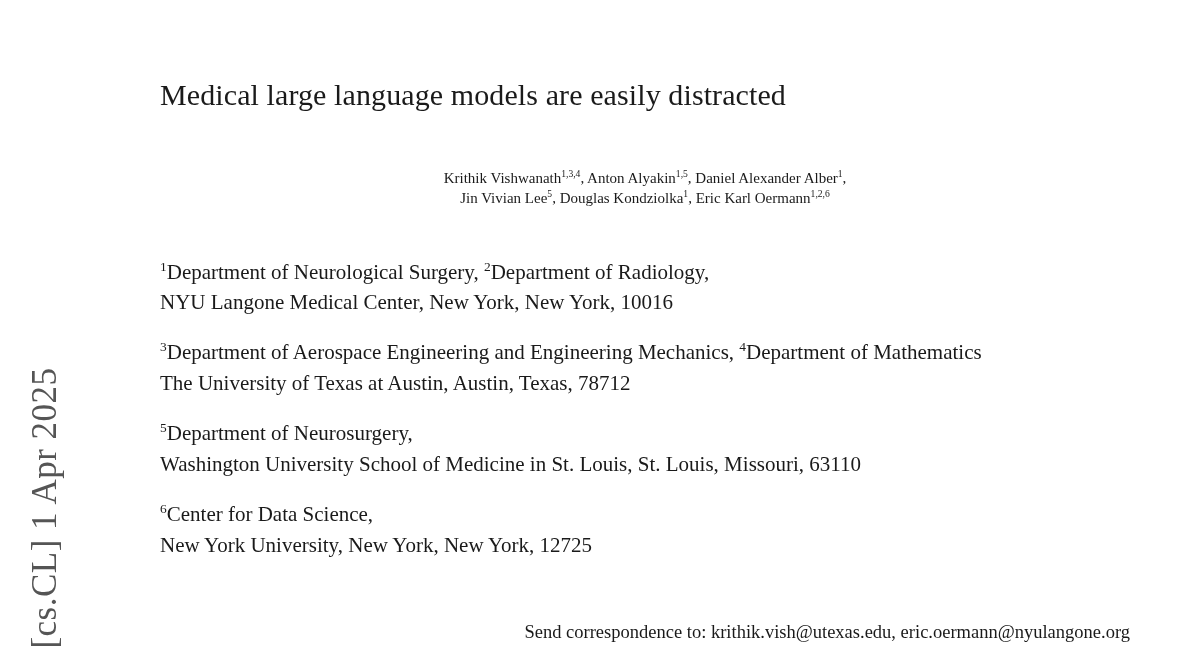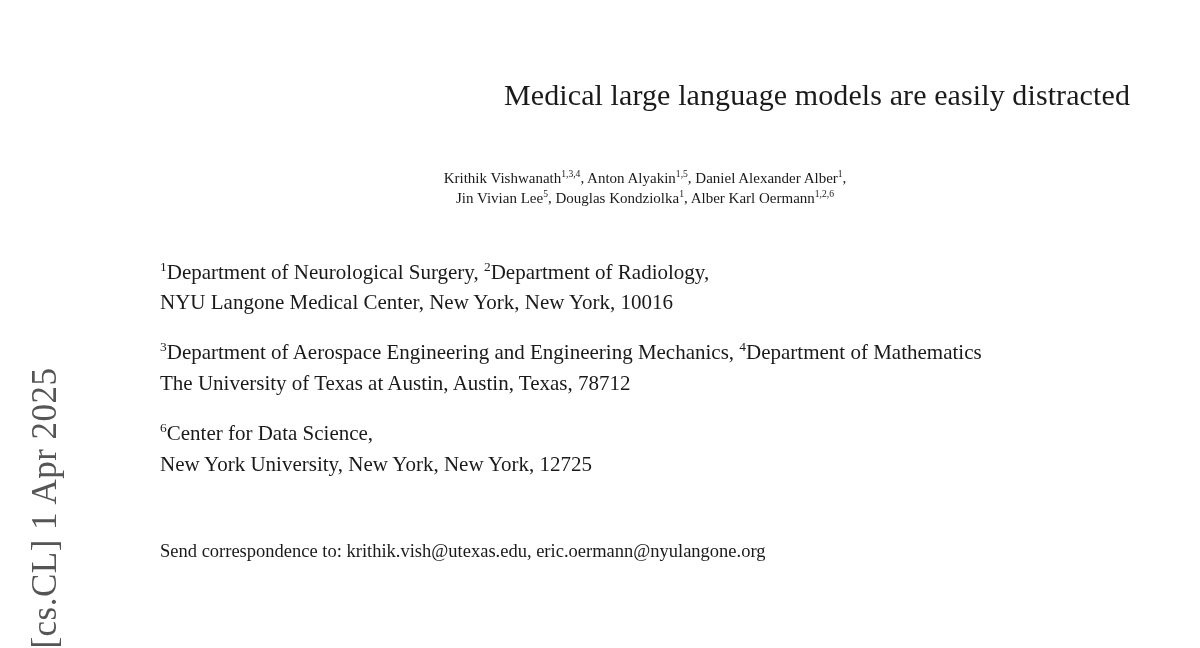--- a/index.html
+++ b/index.html
@@ -43,21 +43,21 @@
     position: absolute;
     left: 90px;
     top: 0;
     width: 1110px;
     height: 648px;
     box-sizing: border-box;
     padding: 0 70px;
   }
 
   .title {
-    text-align: right;
+    text-align: left;
     font-size: 30px;
     font-weight: normal;
     margin: 0;
     padding-top: 78px;
     letter-spacing: 0.1px;
     color: #1a1a1a;
   }
 
   .authors {
     text-align: center;
@@ -88,51 +88,55 @@
   }
   .affil-block:last-child {
     margin-bottom: 0;
   }
   .affil-line {
     display: block;
   }
 
   .correspondence {
     margin-top: 62px;
-    text-align: left;
+    text-align: right;
     font-size: 18.5px;
     color: #1a1a1a;
   }
 </style>
 </head>
 <body>
 
 <div class="arxiv-stamp">
   <span class="stamp-text">[cs.CL]  1 Apr 2025</span>
 </div>
 
 <div class="paper">
 
   <h1 class="title">Medical large language models are easily distracted</h1>
 
   <div class="authors">
     <span class="line" id="author-line-1"><span>Krithik Vishwanath</span><sup>1,3,4</sup>, <span>Anton Alyakin</span><sup>1,5</sup>, <span>Daniel Alexander Alber</span><sup>1</sup>,</span>
-    <span class="line" id="author-line-2"><span>Jin Vivian Lee</span><sup>5</sup>, <span>Douglas Kondziolka</span><sup>1</sup>, <span>Alber Karl Oermann</span><sup>1,2,6</sup></span>
+    <span class="line" id="author-line-2"><span>Jin Vivian Lee</span><sup>5</sup>, <span>Douglas Kondziolka</span><sup>1</sup>, <span>Eric Karl Oermann</span><sup>1,2,6</sup></span>
   </div>
 
   <div class="affiliations" id="affiliation-list">
       <div class="affil-block">
         <span class="affil-line"><sup>1</sup>Department of Neurological Surgery, <sup>2</sup>Department of Radiology,</span>
         <span class="affil-line">NYU Langone Medical Center, New York, New York, 10016</span>
       </div>
       <div class="affil-block">
         <span class="affil-line"><sup>3</sup>Department of Aerospace Engineering and Engineering Mechanics, <sup>4</sup>Department of Mathematics</span>
         <span class="affil-line">The University of Texas at Austin, Austin, Texas, 78712</span>
       </div>
       <div class="affil-block">
+        <span class="affil-line"><sup>5</sup>Department of Neurosurgery,</span>
+        <span class="affil-line">Washington University School of Medicine in St. Louis, St. Louis, Missouri, 63110</span>
+      </div>
+      <div class="affil-block">
         <span class="affil-line"><sup>6</sup>Center for Data Science,</span>
         <span class="affil-line">New York University, New York, New York, 12725</span>
       </div>
     </div>
 
   <div class="correspondence">Send correspondence to: krithik.vish@utexas.edu, eric.oermann@nyulangone.org</div>
 
 </div>
 
 </body></html>

